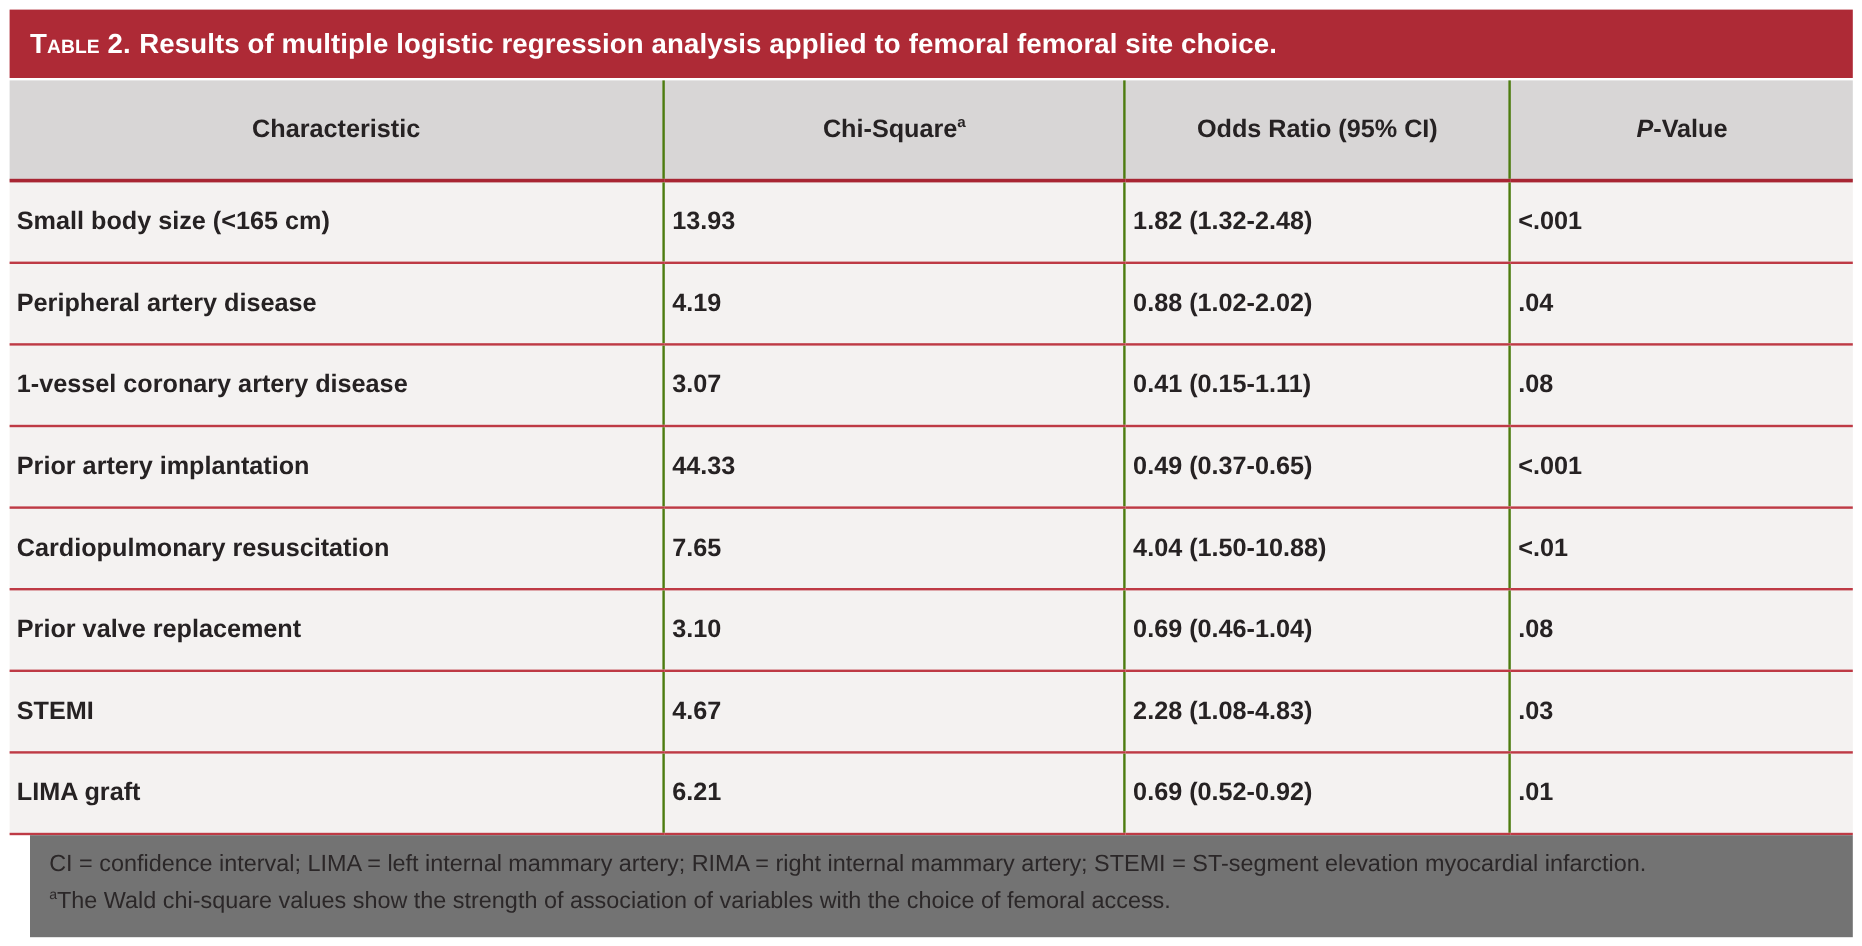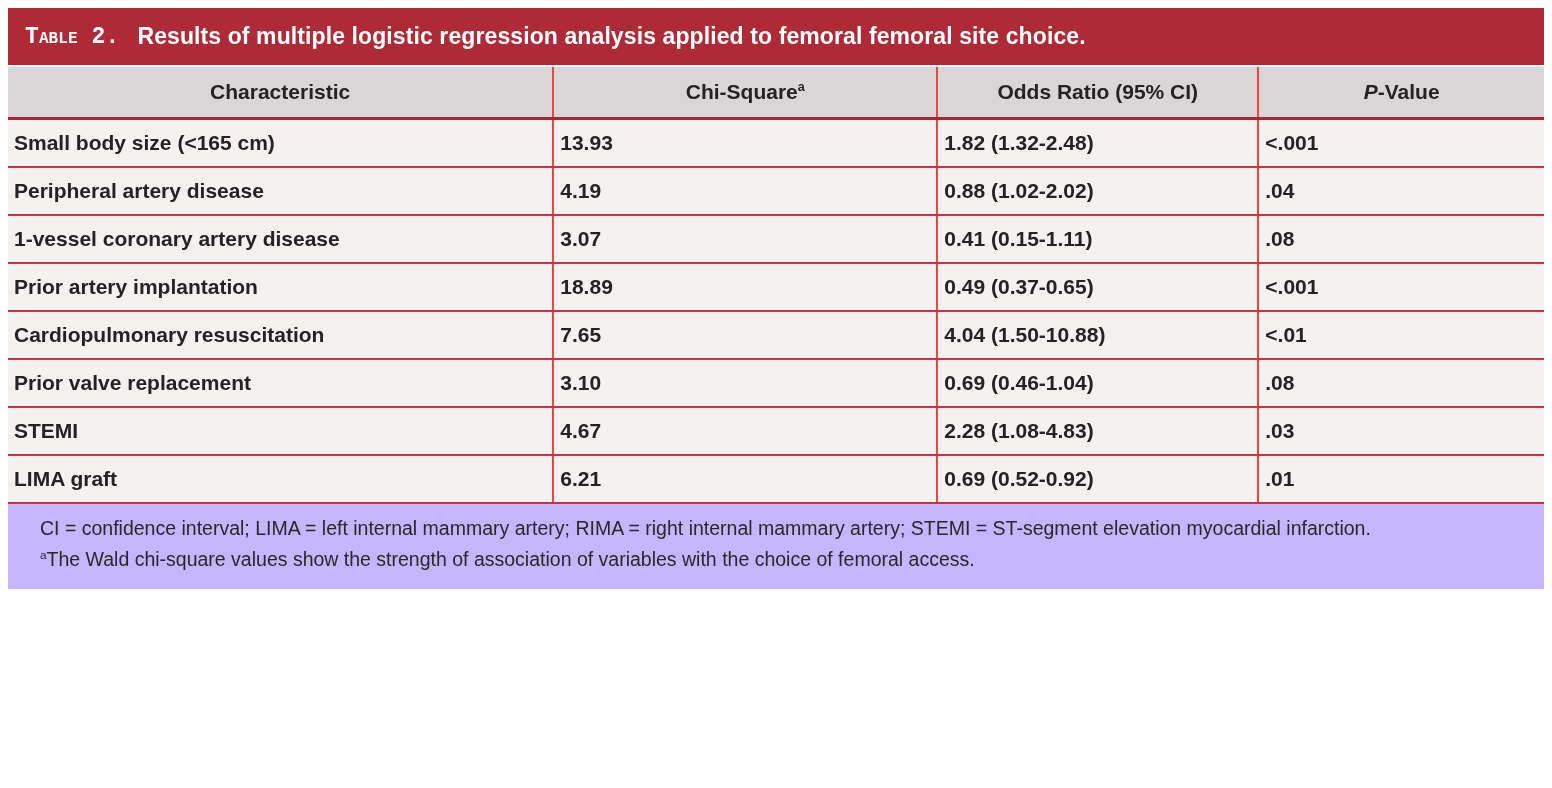--- a/index.html
+++ b/index.html
@@ -20,71 +20,71 @@
     display: flex;
     align-items: center;
     padding: 0 17px;
     font-size: 23px;
     font-weight: bold;
     letter-spacing: 0.1px;
     margin-bottom: 2px;
   }
   .title-bar .tbl-label {
     font-variant: small-caps;
-    margin-right: 18px;
+    margin-right: 7px;
     white-space: nowrap;
-    font-family: Liberation Mono, monospace;
   }
   table.results {
     width: 100%;
     border-collapse: collapse;
     table-layout: fixed;
   }
   col.c1 { width: 35.5%; }
   col.c2 { width: 25.0%; }
   col.c3 { width: 20.9%; }
   col.c4 { width: 18.6%; }
   table.results th {
     background: #D8D6D6;
     height: 50px;
     font-size: 21px;
     font-weight: bold;
     text-align: center;
     border-bottom: 3px solid #A82633;
-    padding: 0 6px;
+    padding: 16px 6px;
   }
   table.results td {
     background: #F4F2F1;
     height: 46px;
     font-size: 21px;
     font-weight: bold;
-    padding: 0 6px;
+    padding: 10px 6px;
     border-bottom: 2px solid #BE3A45;
   }
   table.results th + th,
   table.results td + td {
-    border-left: 2px solid #ef4444;
+    border-left: 2px solid #4d7c0f;
   }
   td.c-char { text-align: left; padding-left: 15px; }
   td.c-num  { text-align: left; }
   .italic { font-style: italic; }
   sup.sub-a {
     font-size: 0.60em;
     vertical-align: super;
     line-height: 0;
   }
   .footnotes {
-    background: #c4b5fd;
-    padding: 9px 16px 14px 32px;
+    background: #737373;
+    padding: 9px 16px 14px 16px;
     font-size: 19.5px;
     font-weight: normal;
     color: #2B2728;
     line-height: 31px;
     min-height: 69px;
     box-sizing: border-box;
+    margin-left: 17px;
   }
   .footnotes p { margin: 0; }
 </style>
 </head>
 <body>
 
 <div class="page">
 
   <div class="title-bar">
     <span class="tbl-label">Table 2.</span>
@@ -134,21 +134,21 @@
   <tr>
     <td class="c-char">1-vessel coronary artery disease</td>
     <td class="c-num">3.07</td>
     <td class="c-num">0.41 (0.15-1.11)</td>
     <td class="c-num">.08</td>
   </tr>
 
 
   <tr>
     <td class="c-char">Prior artery implantation</td>
-    <td class="c-num">18.89</td>
+    <td class="c-num">44.33</td>
     <td class="c-num">0.49 (0.37-0.65)</td>
     <td class="c-num">&lt;.001</td>
   </tr>
 
   <tr>
     <td class="c-char">Cardiopulmonary resuscitation</td>
     <td class="c-num">7.65</td>
     <td class="c-num">4.04 (1.50-10.88)</td>
     <td class="c-num">&lt;.01</td>
   </tr>

